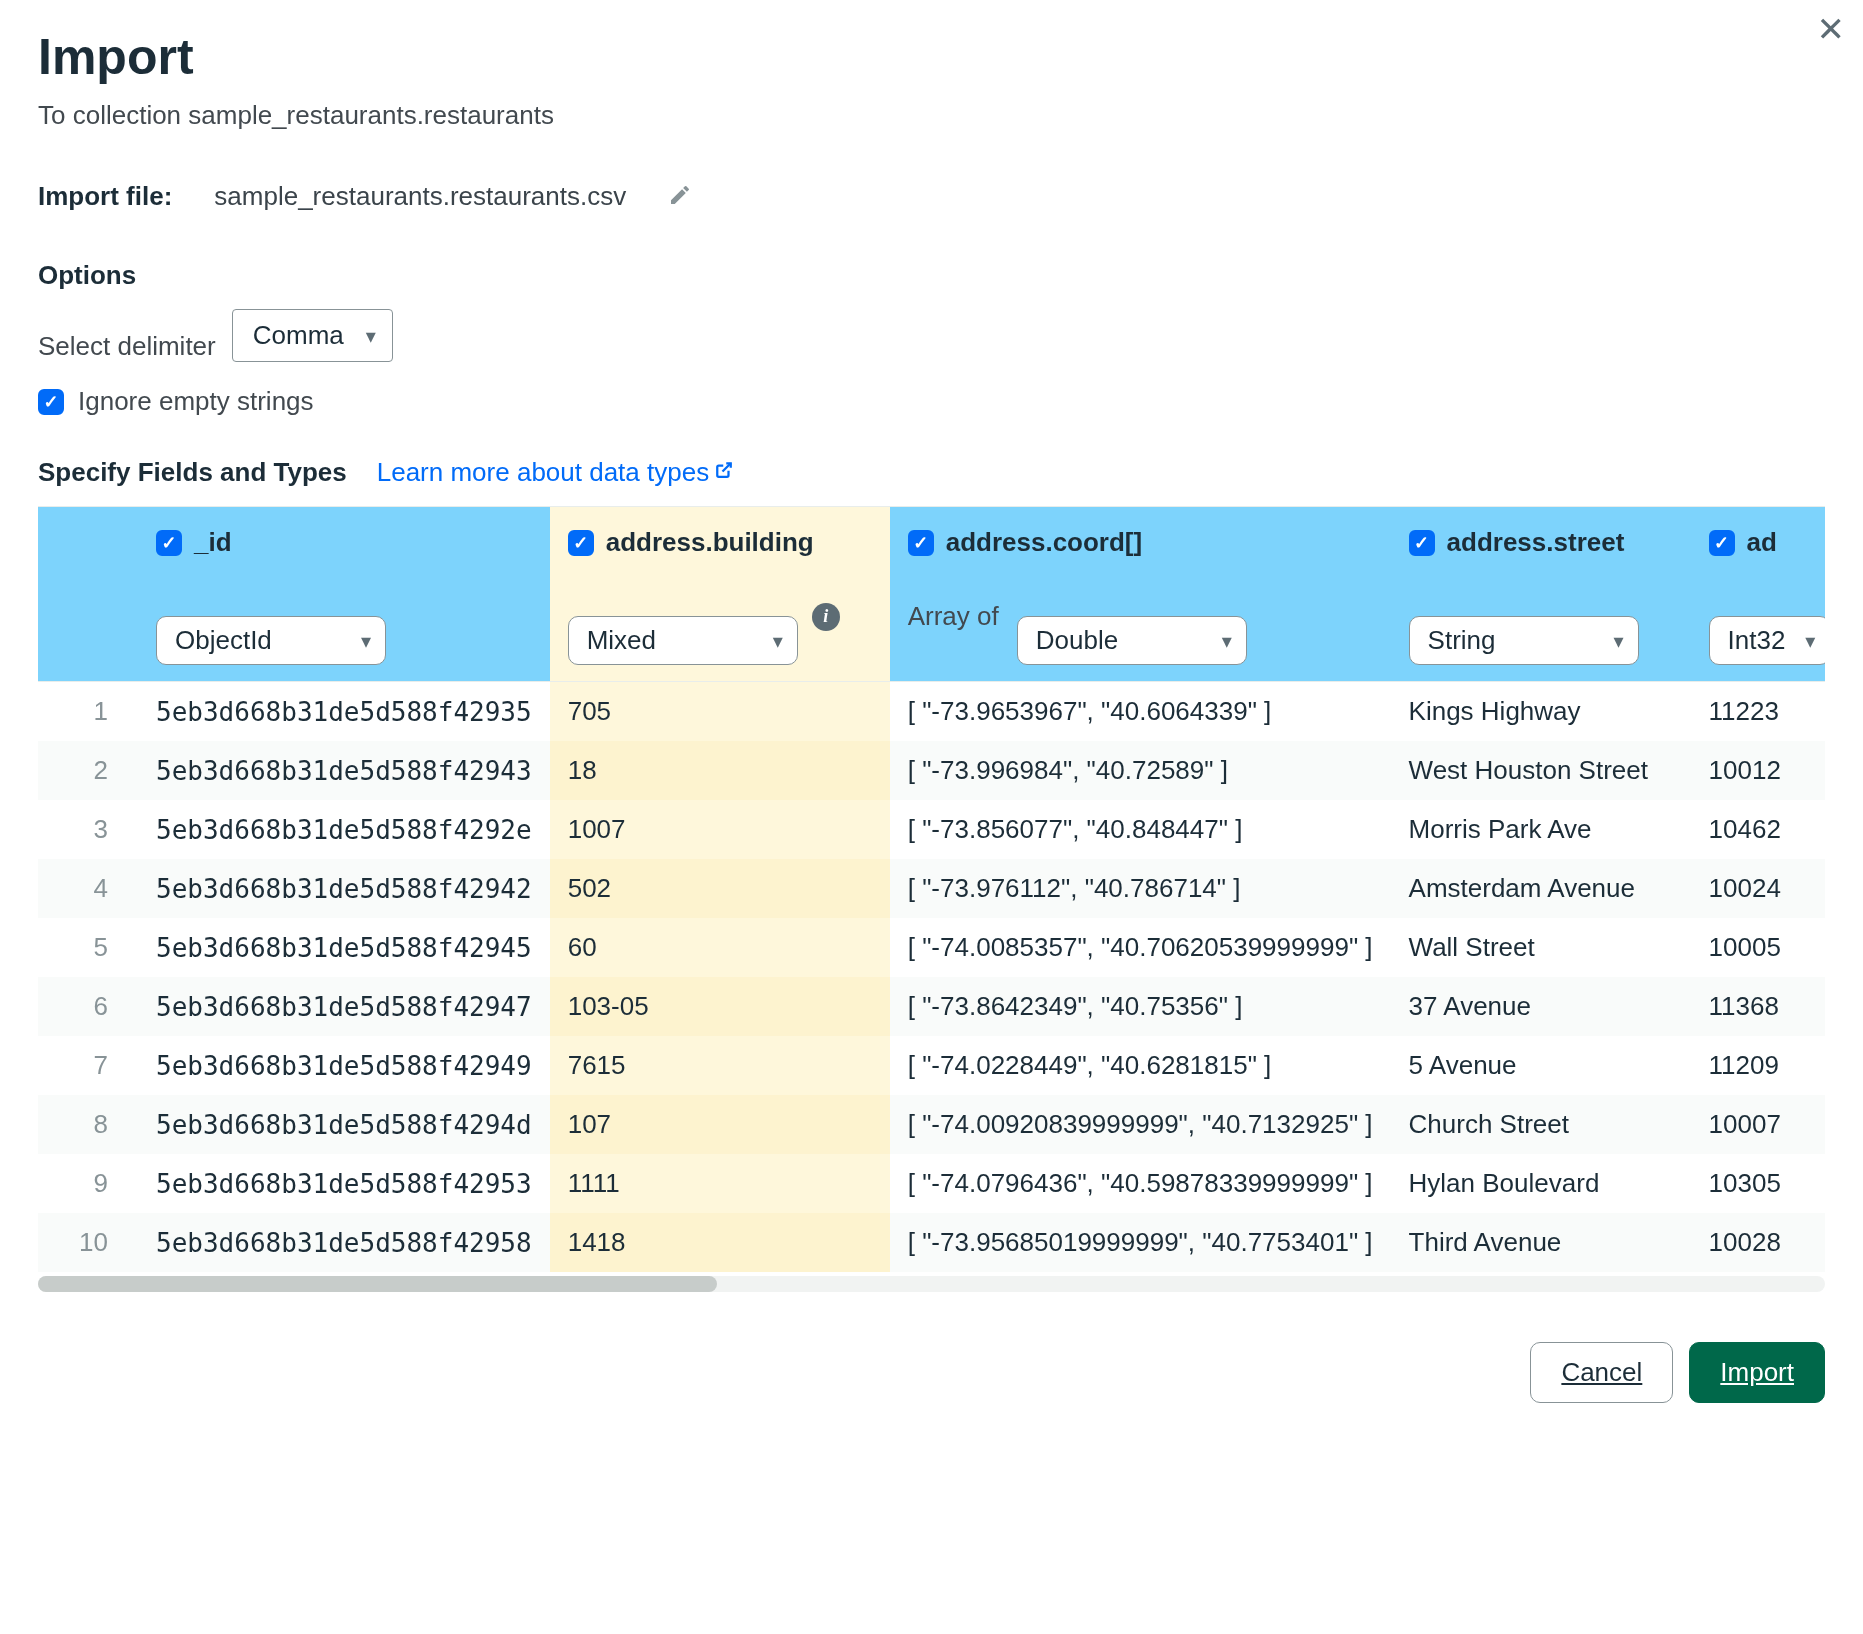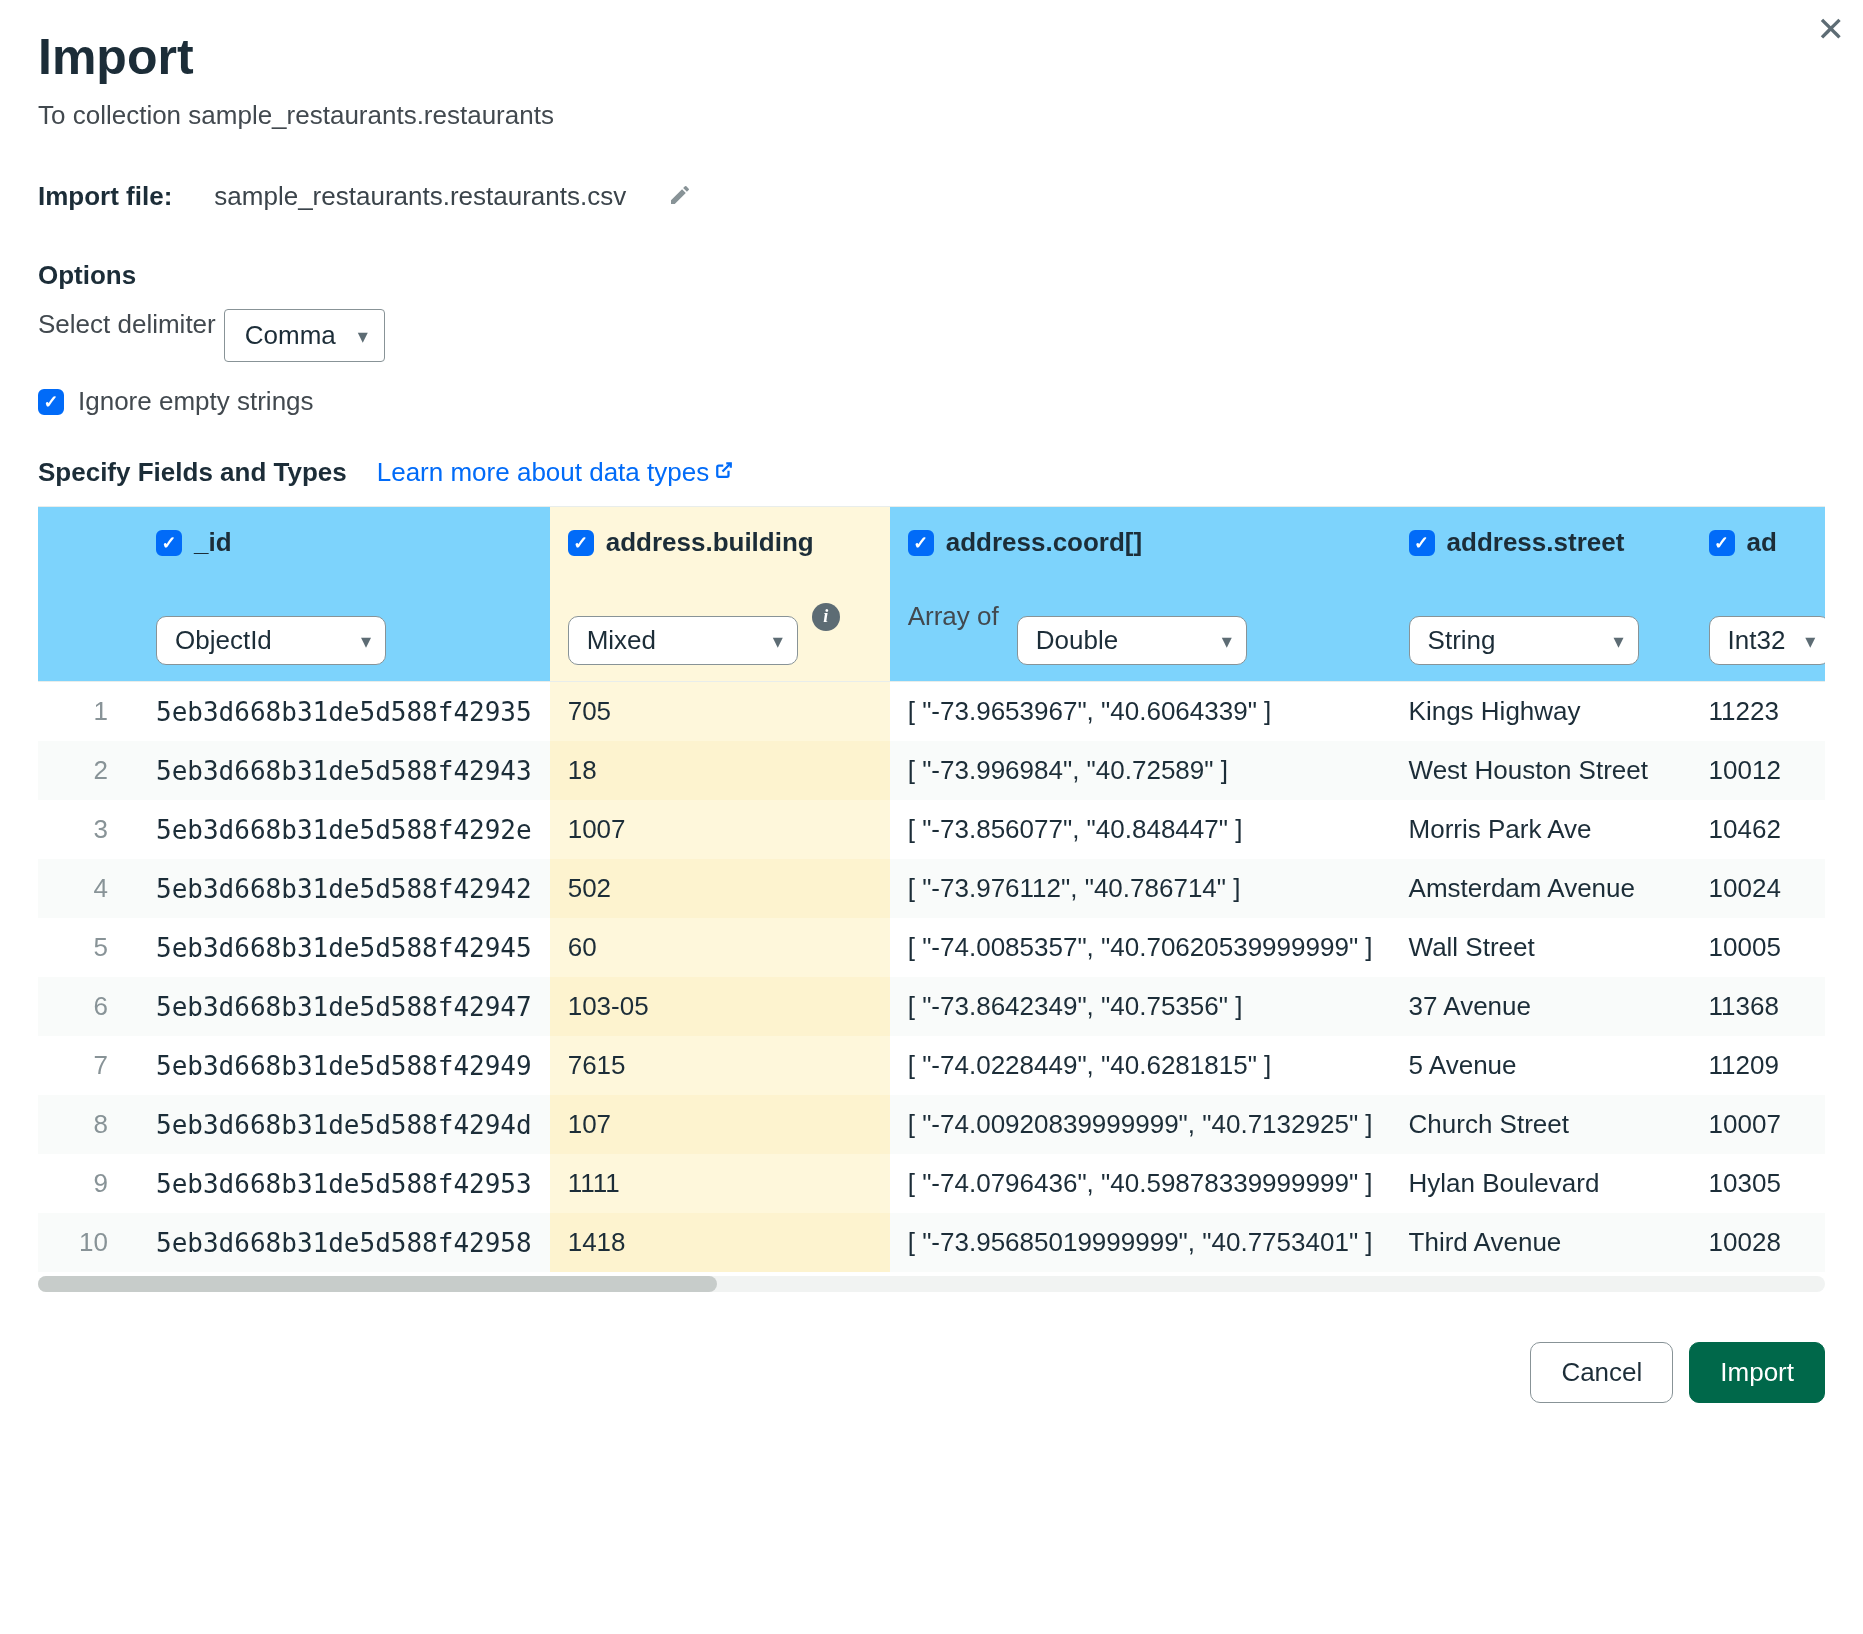--- a/index.html
+++ b/index.html
@@ -57,22 +57,22 @@
       cursor: pointer;
     }
     .section-title {
       font-size: 26px;
       font-weight: 700;
       color: #1c2d38;
       margin-bottom: 18px;
     }
     .delimiter-row {
       display: flex;
-      align-items: flex-start;
-      gap: 8px;
+      align-items: flex-end;
+      gap: 16px;
       margin-bottom: 24px;
     }
     .delimiter-label {
       font-size: 26px;
       color: #42494f;
     }
     .select {
       position: relative;
       display: inline-flex;
       align-items: center;
@@ -276,20 +276,21 @@
       margin-top: 50px;
     }
     .btn {
       font-size: 26px;
       padding: 14px 30px;
       border-radius: 10px;
       cursor: pointer;
       border: 1.5px solid #889397;
       background: #fff;
       color: #1c2d38;
+      text-decoration: underline;
     }
     .btn.primary {
       background: #00684a;
       border-color: #00684a;
       color: #fff;
     }
     .th.rownum-th { width: 100px; }
   </style>
 </head>
 <body>

